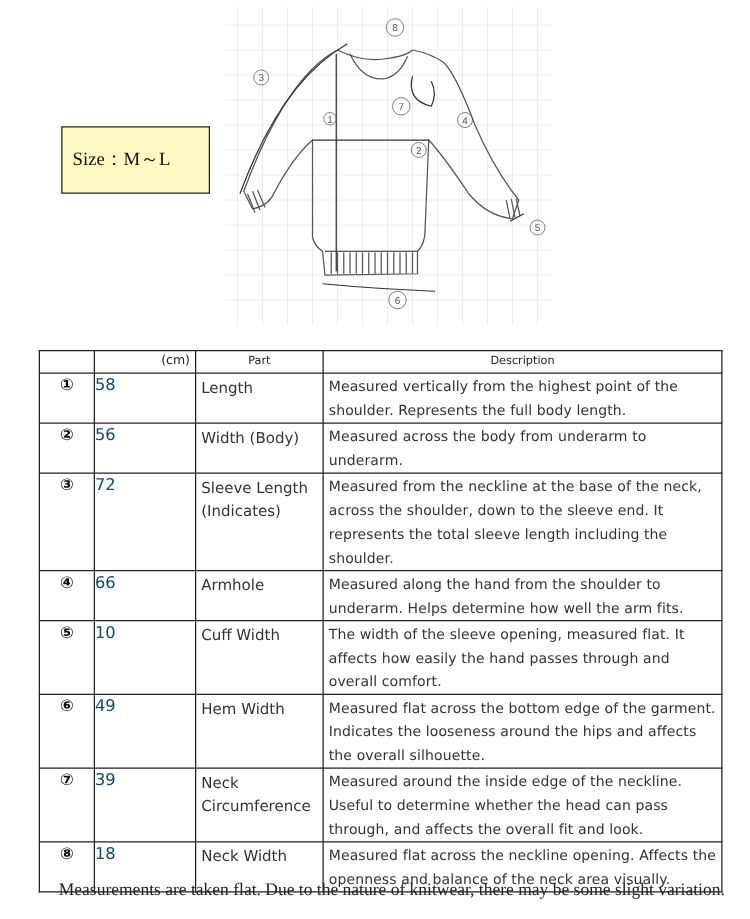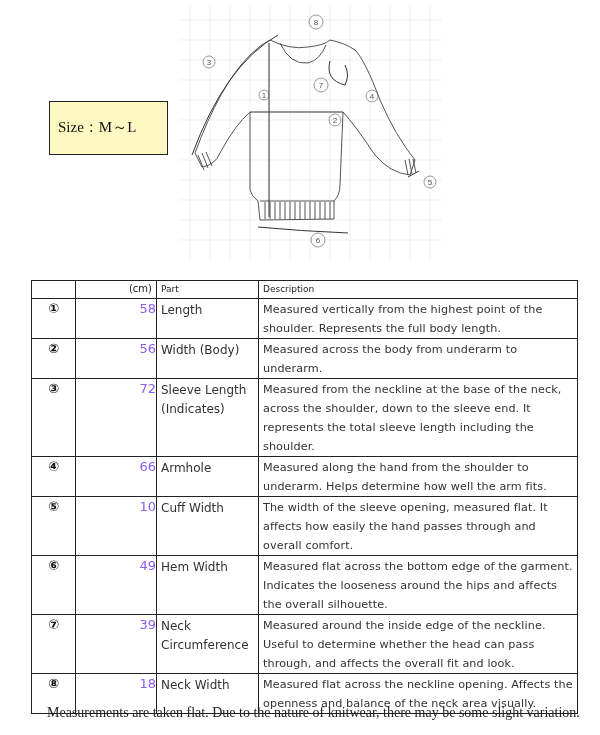--- a/index.html
+++ b/index.html
@@ -15,24 +15,24 @@
     font-family: "Liberation Serif", serif; font-size: 15px; color: #111;
     padding: 16px 0 0 8px;
   }
 
   table.meas {
     position: absolute; left: 31px; top: 280px; width: 546px;
     border-collapse: collapse; table-layout: fixed;
     font-family: "DejaVu Sans", sans-serif; font-size: 11.5px; color: #333;
   }
   table.meas td, table.meas th { border: 1px solid #222; vertical-align: top; }
-  table.meas th { font-weight: normal; font-size: 9px; text-align: left; height: 18px; padding: 3px 4px 0 4px; color: #222; }
+  table.meas th { font-weight: normal; font-size: 9px; text-align: center; height: 18px; padding: 3px 4px 0 4px; color: #222; }
   table.meas th.cm { text-align: right; font-size: 10px; padding-top: 2px; }
   .c-num { text-align: center; font-size: 13px; font-weight: bold; padding-top: 2px; color: #111; }
-  .c-val { text-align: right; font-size: 13px; padding-top: 2px; color: #8b5cf6; }
+  .c-val { text-align: left; font-size: 13px; padding-top: 2px; color: #0c4a6e; }
   .c-part { padding: 2px 4px 0 4px; line-height: 19px; color: #333; font-size: 12px; margin-top: 48px; }
   .c-desc { padding: 1px 4px 0 4px; line-height: 19px; color: #333; font-size: 11.2px; letter-spacing: 0.1px; }
 
   .footnote {
     position: absolute; left: 47px; top: 705px;
     font-family: "Liberation Serif", serif; font-size: 14px; color: #222;
   }
 </style>
 </head>
 <body>

